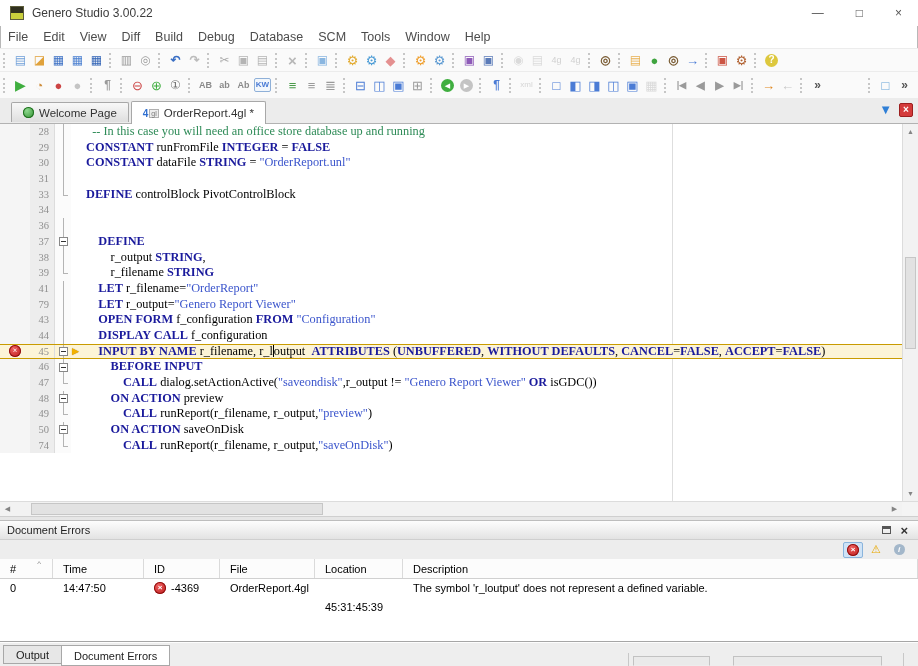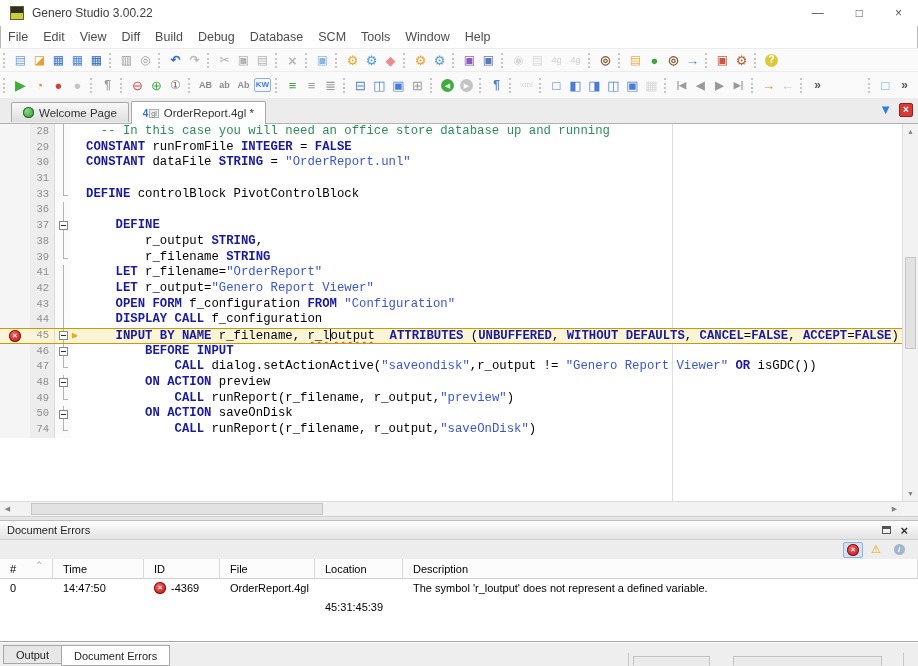--- a/index.html
+++ b/index.html
@@ -43,21 +43,21 @@
   #tab-tools{position:absolute;right:5px;top:4px;display:flex;gap:7px;align-items:center}
   #tab-dropdown{color:#2f7fd6;font-size:13px;cursor:default}
   #tab-close{width:14px;height:14px;background:#d43b3b;border:1px solid #9c1f1f;border-radius:2px;color:#fff;
              font-weight:bold;font-size:10px;line-height:12px;text-align:center;cursor:default;box-sizing:border-box}
   
   #editor{height:377px;display:flex;background:#fff}
   #codepane{flex:1;position:relative;overflow:hidden}
   #ruler{position:absolute;left:672px;top:0;bottom:0;width:1px;background:#dedede}
   #code-lines{position:relative}
   .code-row{display:flex;height:15.7px;line-height:15.7px;position:relative;
-            font-family:Liberation Mono, monospace;font-size:12.3px}
+            font-family:Liberation Serif, serif;font-size:12.3px}
   .c-margin{width:30px;flex:none;background:#f5f5f5;display:flex;align-items:center;justify-content:center}
   .c-num{width:25px;flex:none;background:#ededed;color:#8f8f8f;font-size:10.5px;text-align:right;
          padding-right:5px;box-sizing:border-box;border-right:1px solid #dcdcdc}
   .c-fold{width:16px;flex:none;position:relative;background:#fbfbfb}
   .c-mark{width:13px;flex:none;position:relative}
   .c-code{flex:1;white-space:pre;padding-left:2px;overflow:hidden}
   .c-fold.fl::before,.c-fold.fb::before{content:"";position:absolute;left:8px;top:0;bottom:0;width:1px;background:#b4b4b4}
   .c-fold.fe::before{content:"";position:absolute;left:8px;top:0;height:8px;width:1px;background:#b4b4b4}
   .c-fold.fe::after{content:"";position:absolute;left:8px;top:8px;width:5px;height:1px;background:#b4b4b4}
   .fbox{position:absolute;left:4px;top:50%;margin-top:-4.5px;width:9px;height:9px;background:#fff;
@@ -361,20 +361,27 @@
         </div>
         <div class="code-row">
           <div class="c-margin"></div>
           <div class="c-num">33</div>
           <div class="c-fold fe"></div>
           <div class="c-mark"></div>
           <div class="c-code"><span class="ck">DEFINE</span><span class="cp"> controlBlock PivotControlBlock</span></div>
         </div>
         <div class="code-row">
           <div class="c-margin"></div>
+          <div class="c-num">34</div>
+          <div class="c-fold "></div>
+          <div class="c-mark"></div>
+          <div class="c-code"></div>
+        </div>
+        <div class="code-row">
+          <div class="c-margin"></div>
           <div class="c-num">36</div>
           <div class="c-fold fl"></div>
           <div class="c-mark"></div>
           <div class="c-code"></div>
         </div>
         <div class="code-row">
           <div class="c-margin"></div>
           <div class="c-num">37</div>
           <div class="c-fold fb">
             <span class="fbox"></span>
@@ -398,21 +405,21 @@
         </div>
         <div class="code-row">
           <div class="c-margin"></div>
           <div class="c-num">41</div>
           <div class="c-fold fl"></div>
           <div class="c-mark"></div>
           <div class="c-code"><span class="cp">    </span><span class="ck">LET</span><span class="cp"> r_filename=</span><span class="cs">"OrderReport"</span></div>
         </div>
         <div class="code-row">
           <div class="c-margin"></div>
-          <div class="c-num">42</div>
+          <div class="c-num">79</div>
           <div class="c-fold fl"></div>
           <div class="c-mark"></div>
           <div class="c-code"><span class="cp">    </span><span class="ck">LET</span><span class="cp"> r_output=</span><span class="cs">"Genero Report Viewer"</span></div>
         </div>
         <div class="code-row">
           <div class="c-margin"></div>
           <div class="c-num">43</div>
           <div class="c-fold fl"></div>
           <div class="c-mark"></div>
           <div class="c-code"><span class="cp">    </span><span class="ck">OPEN FORM</span><span class="cp"> f_configuration </span><span class="ck">FROM</span><span class="cp"> </span><span class="cs">"Configuration"</span></div>

